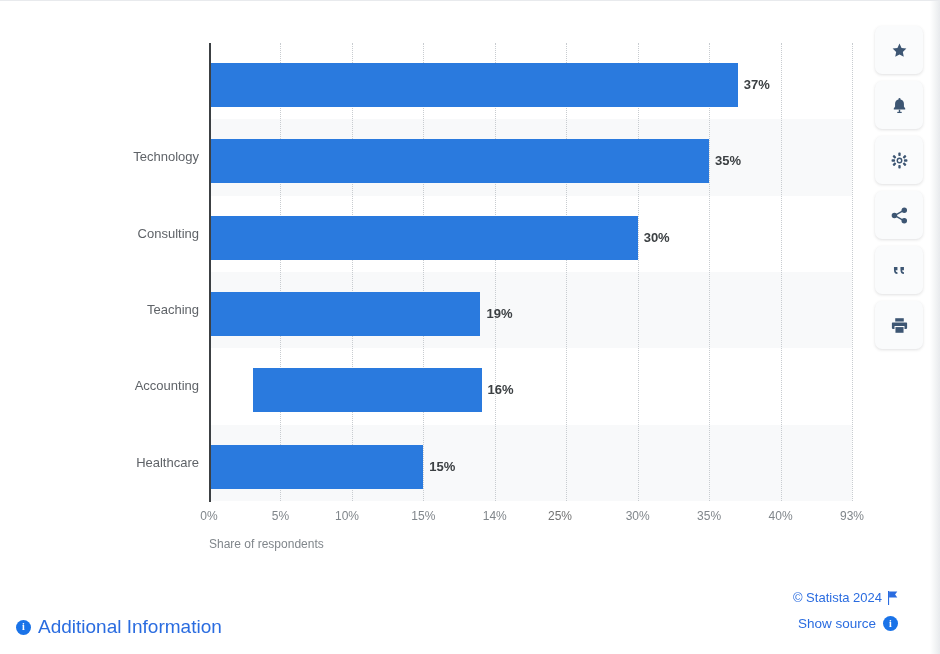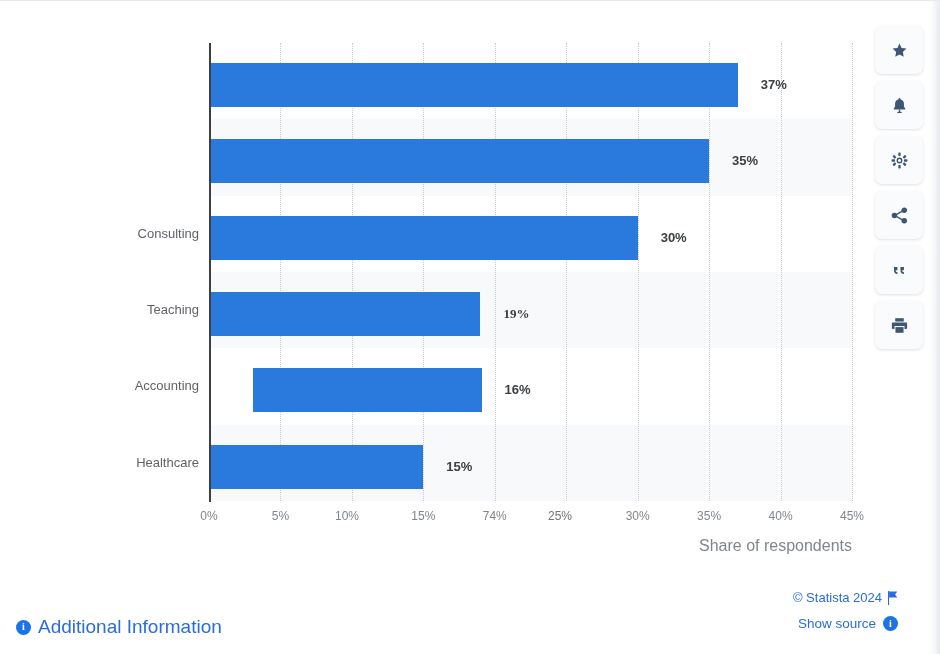--- a/index.html
+++ b/index.html
@@ -88,21 +88,21 @@
   }
   .bar-value {
     position: absolute;
     top: 20px;
     height: 44px;
     line-height: 44px;
     font-size: 13px;
     font-weight: bold;
     color: #3c4043;
     white-space: nowrap;
-    padding-left: 23px;
+    padding-left: 6px;
   }
 
   
   .cat-label {
     position: absolute;
     right: 0;
     width: 190px;
     text-align: right;
     font-size: 13px;
     color: #5f6368;
@@ -132,22 +132,22 @@
     font-size: 12px;
     color: #80868b;
     transform: translateX(-50%);
     white-space: nowrap;
   }
   #x-title {
     position: absolute;
     left: 209px;
     top: 536px;
     width: 643px;
-    text-align: right;
-    font-size: 16px;
+    text-align: left;
+    font-size: 12px;
     color: #80868b;
   }
 
   
   #toolbar {
     position: absolute;
     left: 875px;
     top: 25px;
     width: 48px;
   }
@@ -273,53 +273,54 @@
           <div class="bar-row" style="top: 76.3333px; height: 76.3333px; width: 643px;">
             <div class="bar" style="width: 500.111px; background: rgb(42, 122, 222);"></div>
             <div class="bar-value" style="left: 500.111px; color: rgb(60, 64, 67);">35%</div>
           </div>
           <div class="bar-row" style="top: 152.667px; height: 76.3333px; width: 643px;">
             <div class="bar" style="width: 428.667px; background: rgb(42, 122, 222);"></div>
             <div class="bar-value" style="left: 428.667px; color: rgb(60, 64, 67);">30%</div>
           </div>
           <div class="bar-row" style="top: 229px; height: 76.3333px; width: 643px;">
             <div class="bar" style="width: 271.489px; background: rgb(42, 122, 222);"></div>
-            <div class="bar-value" style="left: 271.489px; color: rgb(60, 64, 67); font-family: Liberation Serif, serif;">19%</div>
+            <div class="bar-value" style="left: 271.489px; color: rgb(60, 64, 67);">19%</div>
           </div>
           <div class="bar-row" style="top: 305.333px; height: 76.3333px; width: 643px; margin-left: 44px;">
             <div class="bar" style="width: 228.622px; background: rgb(42, 122, 222);"></div>
             <div class="bar-value" style="left: 228.622px; color: rgb(60, 64, 67);">16%</div>
           </div>
           <div class="bar-row" style="top: 381.667px; height: 76.3333px; width: 643px;">
             <div class="bar" style="width: 214.333px; background: rgb(42, 122, 222);"></div>
             <div class="bar-value" style="left: 214.333px; color: rgb(60, 64, 67);">15%</div>
           </div>
         </div>
     </div>
 
     <div id="y-axis"></div>
 
     <div id="cat-labels">
+        <div class="cat-label" style="top: 76.3333px; height: 76.3333px; line-height: 76.3333px; color: rgb(95, 99, 104);">Technology</div>
         <div class="cat-label" style="top: 229px; height: 76.3333px; line-height: 76.3333px; color: rgb(95, 99, 104);">Teaching</div>
         <div class="cat-label" style="top: 152.667px; height: 76.3333px; line-height: 76.3333px; color: rgb(95, 99, 104);">Consulting</div>
         <div class="cat-label" style="top: 305.333px; height: 76.3333px; line-height: 76.3333px; color: rgb(95, 99, 104);">Accounting</div>
         <div class="cat-label" style="top: 381.667px; height: 76.3333px; line-height: 76.3333px; color: rgb(95, 99, 104);">Healthcare</div>
       </div>
 
     <div id="x-axis">
         <div class="xtick" style="left: 0px; color: rgb(128, 134, 139);">0%</div>
         <div class="xtick" style="left: 71.4444px; color: rgb(128, 134, 139);">5%</div>
         <div class="xtick" style="left: 138px; color: rgb(128, 134, 139);">10%</div>
         <div class="xtick" style="left: 214.333px; color: rgb(128, 134, 139);">15%</div>
-        <div class="xtick" style="left: 285.778px; color: rgb(128, 134, 139);">74%</div>
+        <div class="xtick" style="left: 285.778px; color: rgb(128, 134, 139);">14%</div>
         <div class="xtick" style="left: 351px; color: #737373;">25%</div>
         <div class="xtick" style="left: 428.667px; color: rgb(128, 134, 139);">30%</div>
         <div class="xtick" style="left: 500.111px; color: rgb(128, 134, 139);">35%</div>
         <div class="xtick" style="left: 571.556px; color: rgb(128, 134, 139);">40%</div>
-        <div class="xtick" style="left: 643px; color: rgb(128, 134, 139);">45%</div>
+        <div class="xtick" style="left: 643px; color: rgb(128, 134, 139);">93%</div>
       </div>
 
     <div id="x-title">Share of respondents</div>
   </div>
 
   <div id="toolbar">
 
     <div class="tool-btn">
       <span>
         <svg width="19" height="19" viewBox="0 0 24 24" fill="#3d5673">

